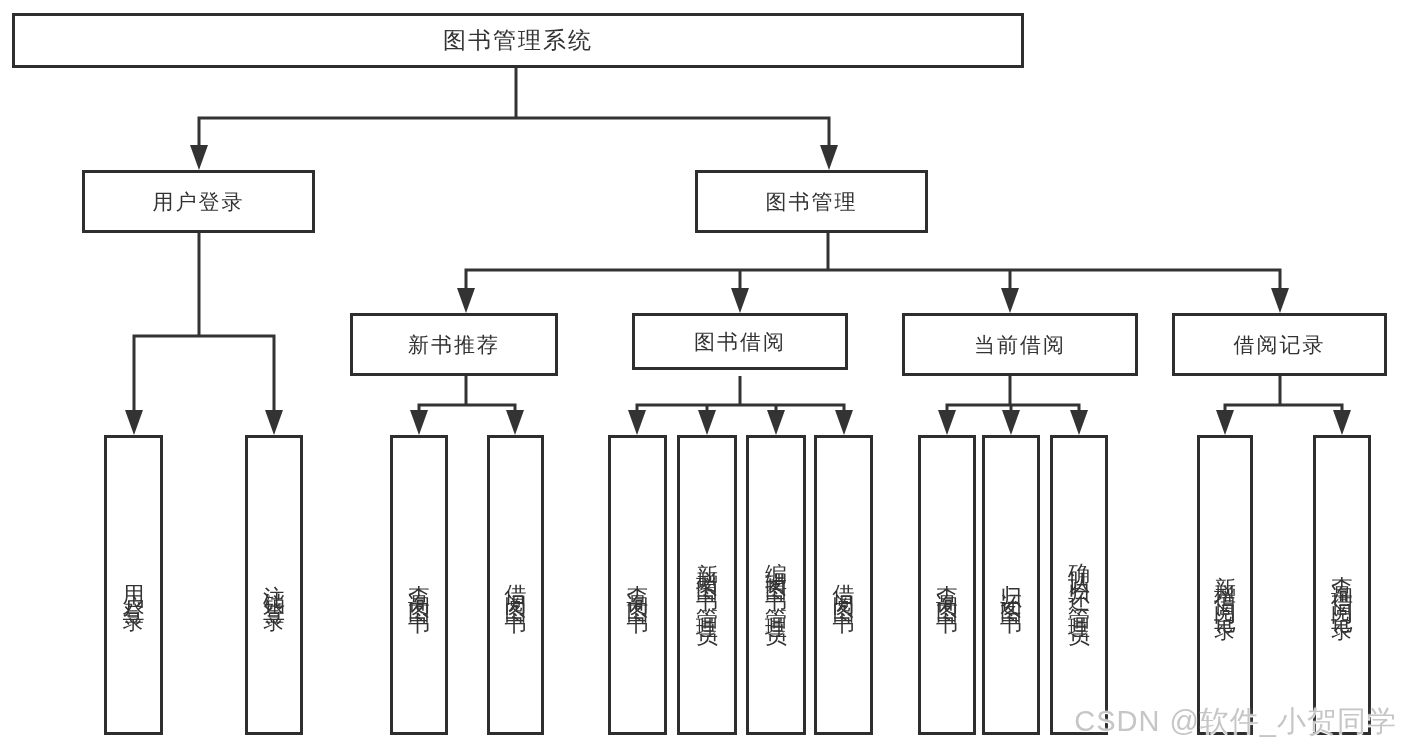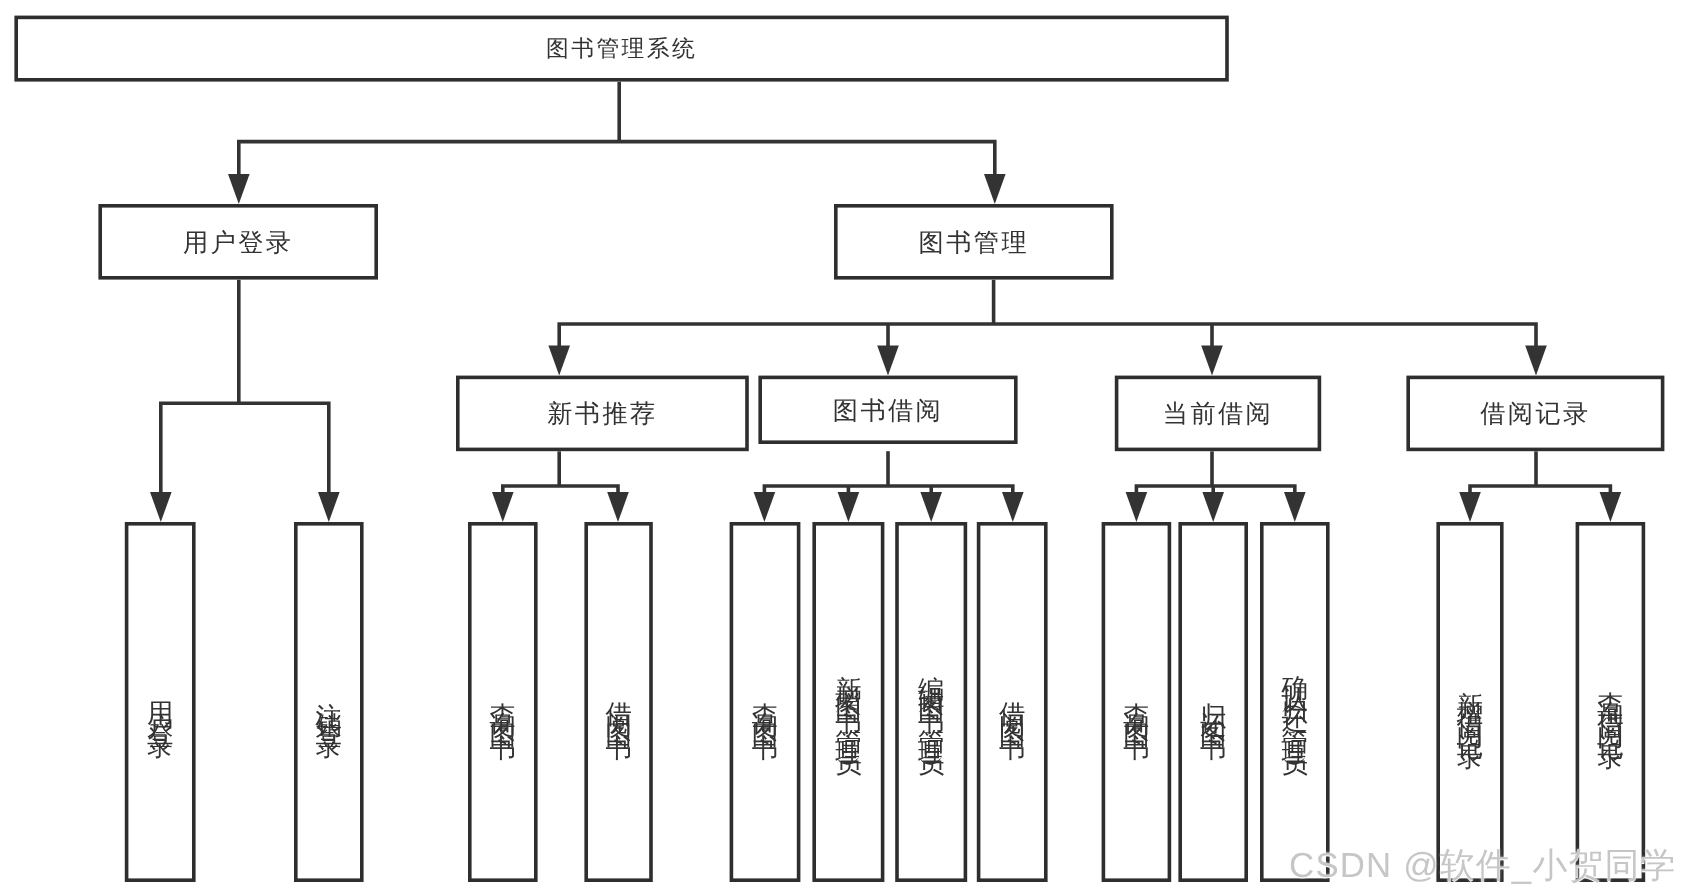--- a/index.html
+++ b/index.html
@@ -16,21 +16,21 @@
   }
   .wires{position:absolute;left:0;top:0;width:1405px;height:747px;}
   .wires path{fill:none;stroke:var(--line);stroke-width:3;}
   .wires polygon{fill:var(--line);stroke:none;}
   .box{
     position:absolute;box-sizing:border-box;border:3px solid var(--box-border);
     background:#fff;display:flex;align-items:center;justify-content:center;
     text-align:center;
   }
   .hbox{font-size:21px;letter-spacing:2px;}
-  .topbox{font-size:19px;letter-spacing:2px;}
+  .topbox{font-size:23px;letter-spacing:2px;}
   .vbox{font-size:22px;}
   .vbox .vtext{
     writing-mode:vertical-rl;text-orientation:mixed;
     letter-spacing:9px;line-height:1;white-space:nowrap;
   }
   .watermark{
     position:absolute;right:8px;bottom:5px;z-index:5;
     font-size:29px;letter-spacing:1px;color:var(--watermark);
     text-shadow:0 1px 0 #ffffff,0 0 2px #ffffff;
   }
@@ -99,27 +99,27 @@
     <span>图书管理系统</span>
   </div>
 
   <div class="box hbox" style="left:82px;top:170px;width:233px;height:63px">
     <span>用户登录</span>
   </div>
   <div class="box hbox" style="left:695px;top:170px;width:233px;height:63px">
     <span>图书管理</span>
   </div>
 
-  <div class="box hbox" style="left:380px;top:313px;width:244px;height:63px">
+  <div class="box hbox" style="left:350px;top:313px;width:208px;height:63px">
     <span>新书推荐</span>
   </div>
   <div class="box hbox" style="left:632px;top:313px;width:216px;height:57px">
     <span>图书借阅</span>
   </div>
-  <div class="box hbox" style="left:929px;top:313px;width:172px;height:63px">
+  <div class="box hbox" style="left:902px;top:313px;width:236px;height:63px">
     <span>当前借阅</span>
   </div>
   <div class="box hbox" style="left:1172px;top:313px;width:215px;height:63px">
     <span>借阅记录</span>
   </div>
 
   <div class="box vbox" style="left:104px;top:435px;width:59px;height:300px">
     <span class="vtext">用户登录</span>
   </div>
   <div class="box vbox" style="left:245px;top:435px;width:58px;height:300px">

